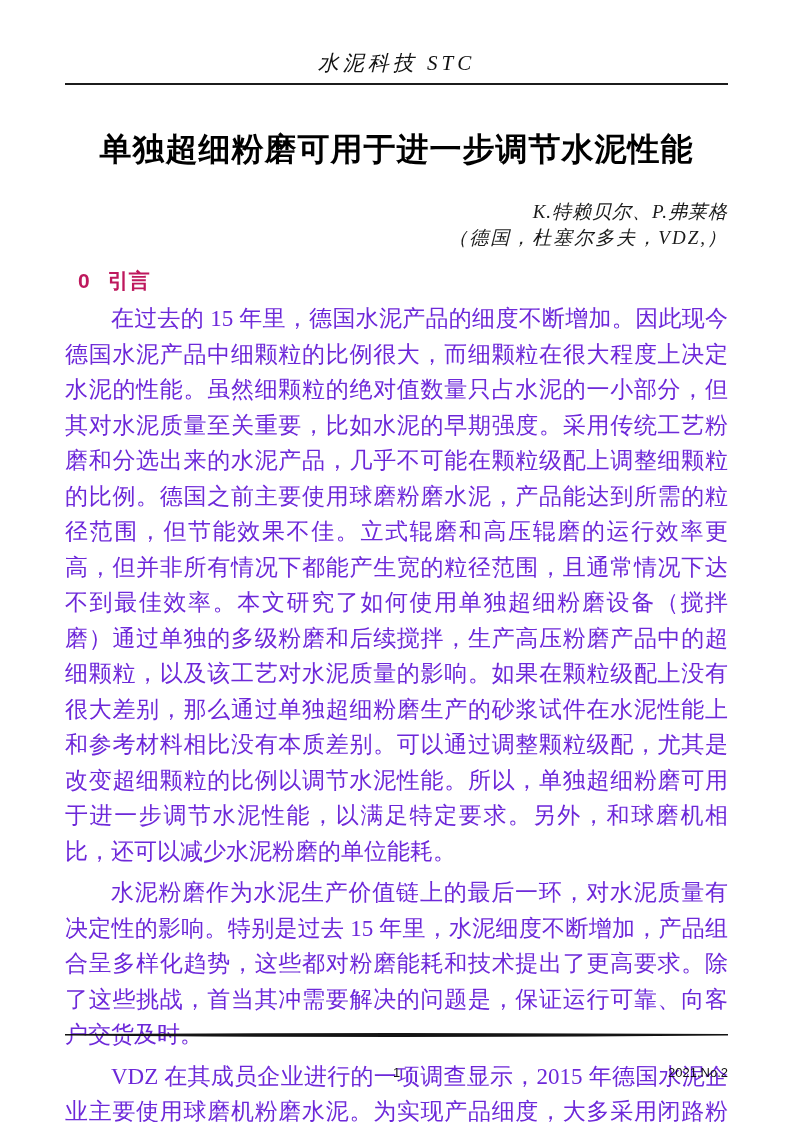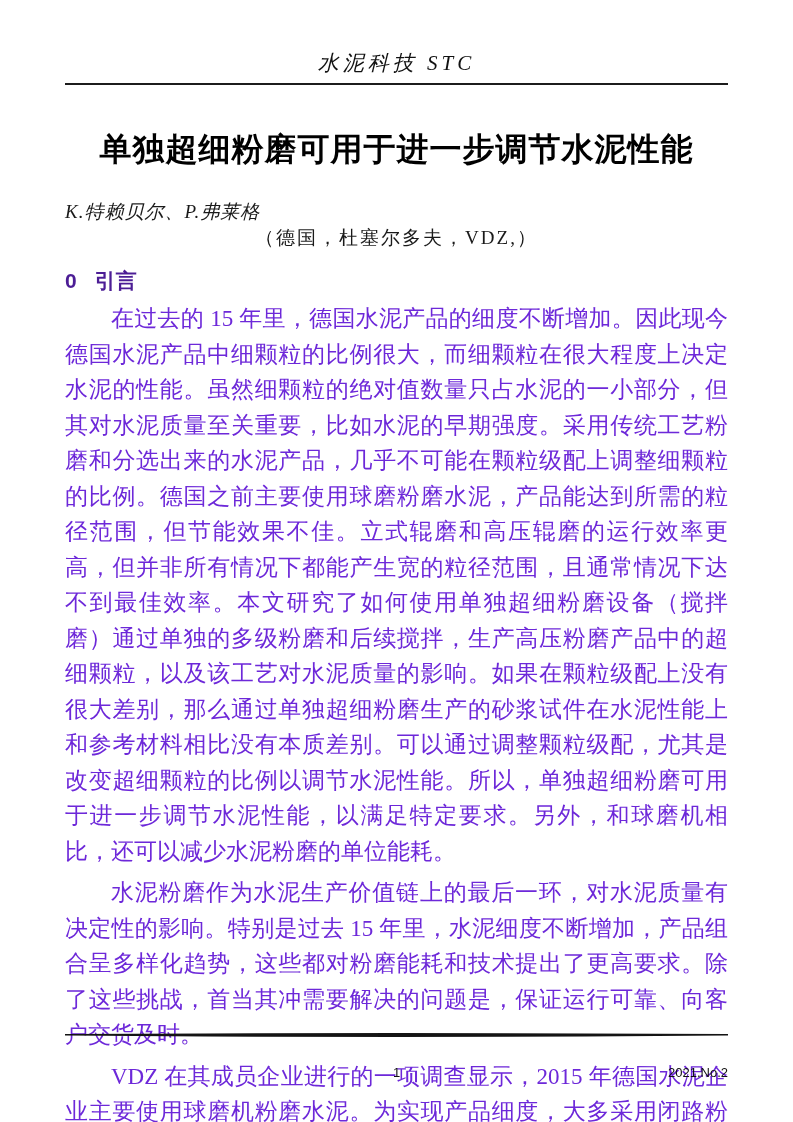--- a/index.html
+++ b/index.html
@@ -40,40 +40,42 @@
     text-align: center;
     font-size: 32px;
     line-height: 44px;
     font-weight: 700;
     letter-spacing: 1px;
     color: #000;
     font-family: "Liberation Sans", "DejaVu Sans", sans-serif;
   }
   .authors-line {
     margin-top: 28px;
-    text-align: left;
+    text-align: right;
     font-size: 19px;
     line-height: 26px;
     letter-spacing: 1px;
     font-style: italic;
   }
   .affiliation-line {
-    text-align: center;
+    text-align: right;
     font-size: 19px;
     line-height: 26px;
     letter-spacing: 2px;
+    font-style: italic;
   }
   
   .section-heading {
     margin-top: 16px;
     font-size: 21px;
     line-height: 28px;
     font-weight: 700;
-    color: #4c1d95;
+    color: #be185d;
     font-family: "Liberation Sans", "DejaVu Sans", sans-serif;
+    margin-left: 13px;
   }
   .section-heading .sec-num {
     display: inline-block;
     margin-right: 18px;
   }
   .body-paragraph {
     margin: 6px 0 0 0;
     font-size: 23px;
     line-height: 35.5px;
     text-align: justify;

